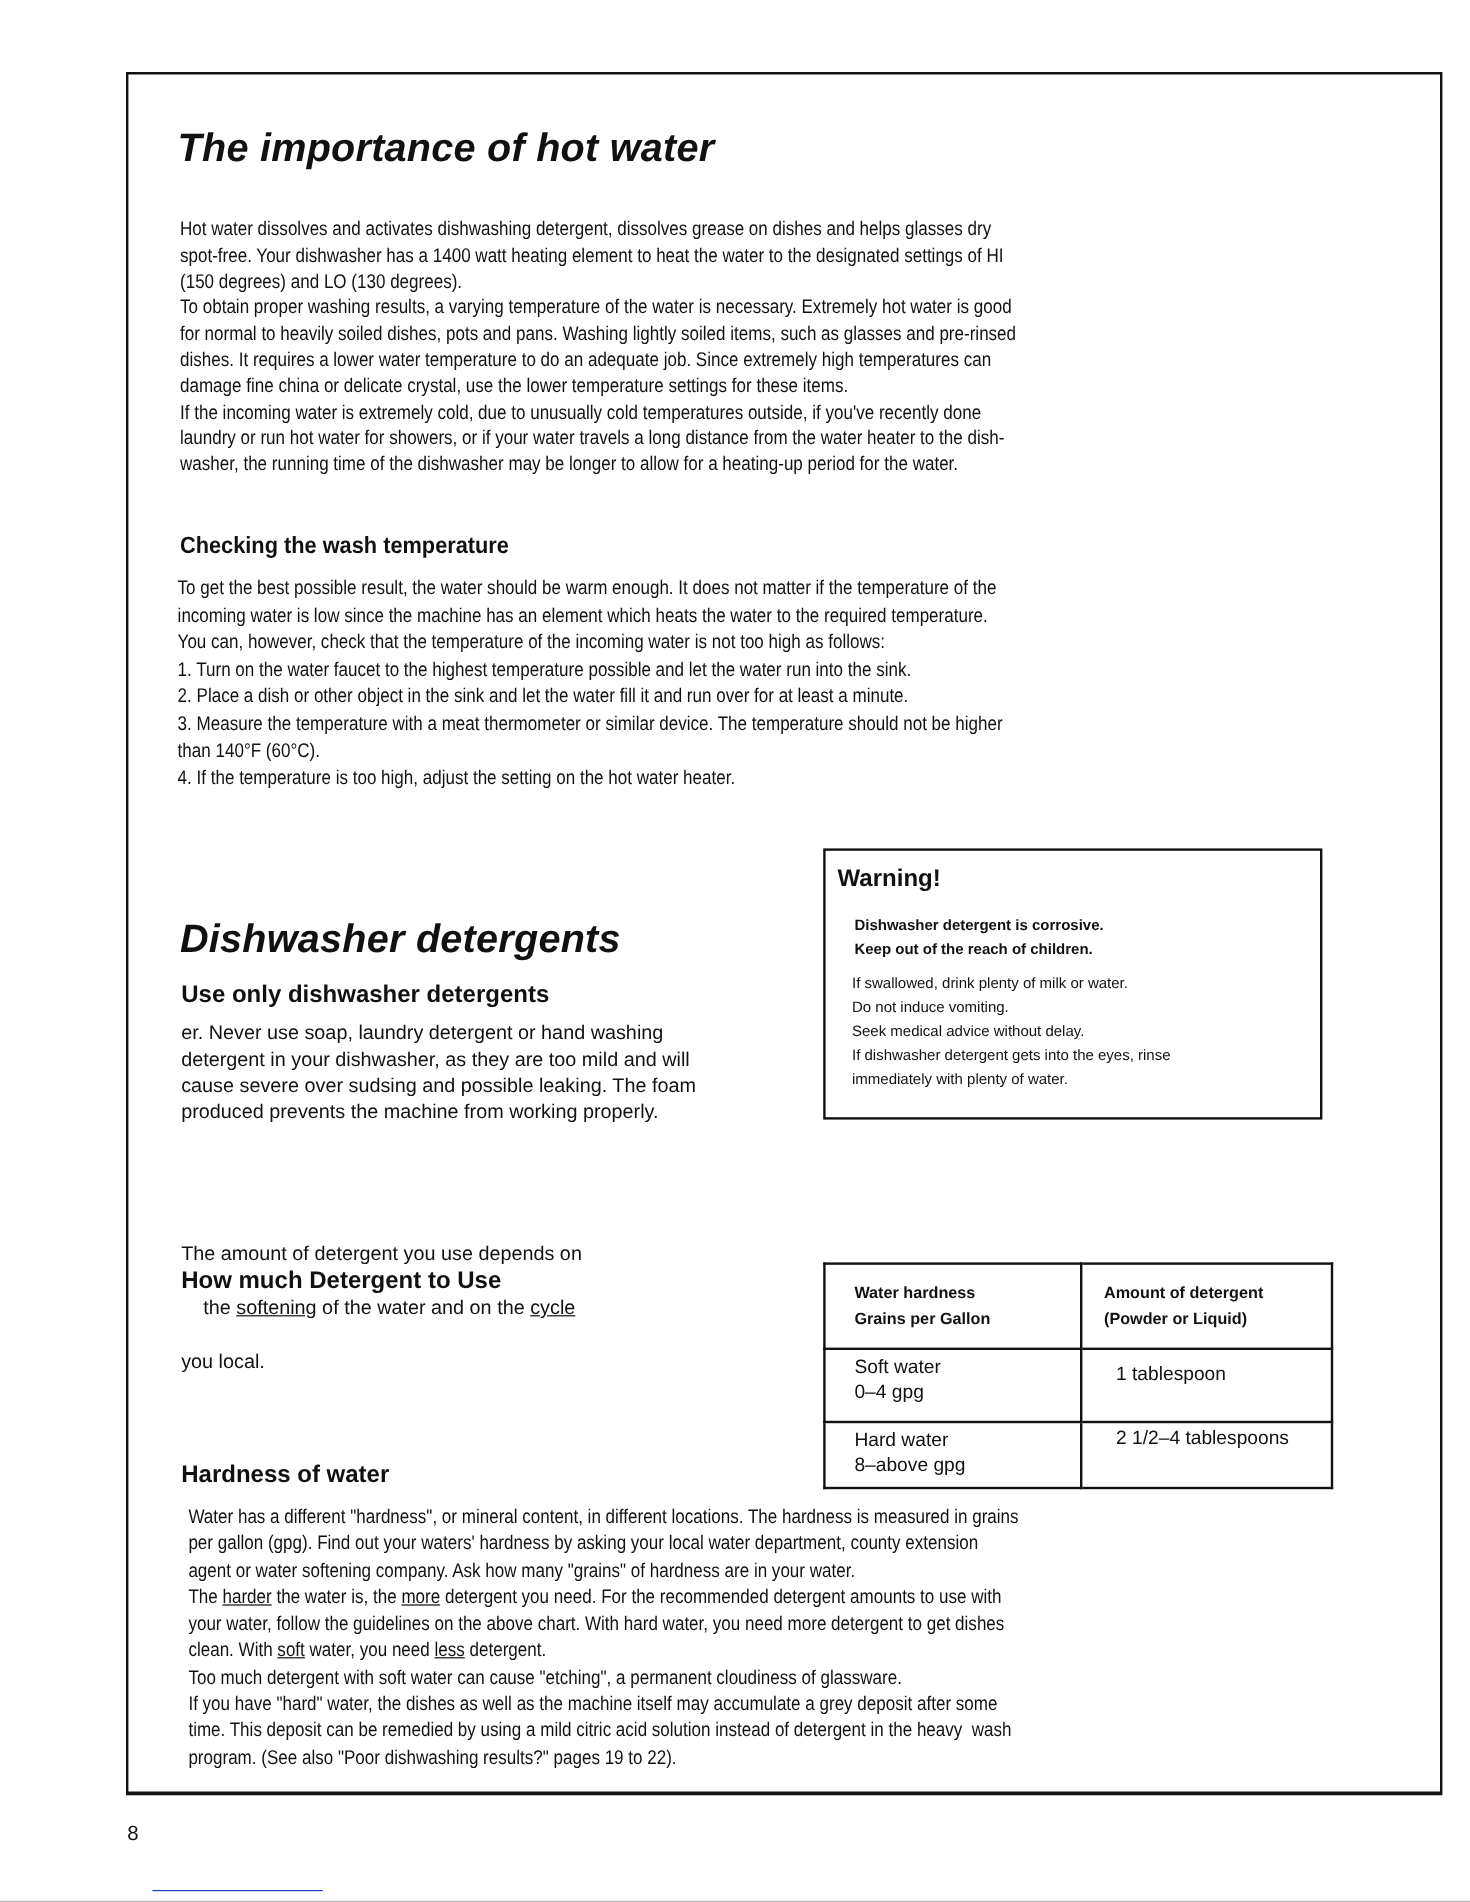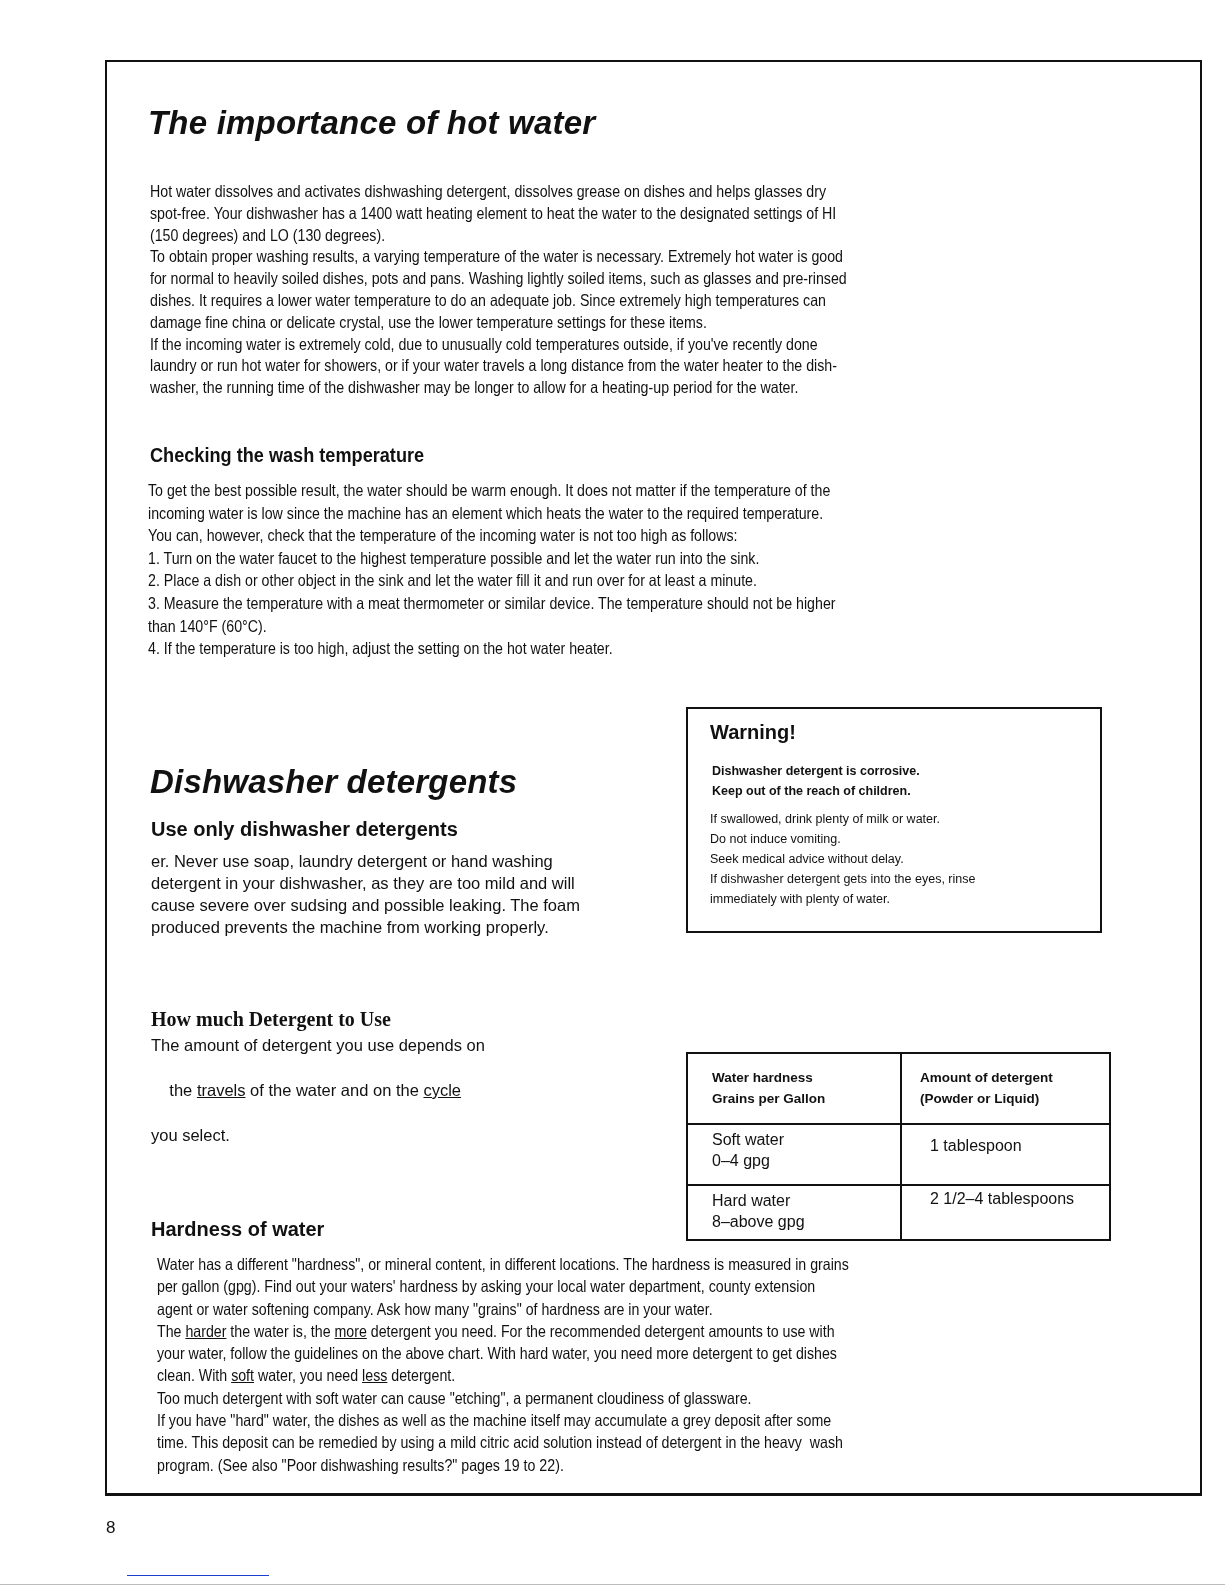--- a/index.html
+++ b/index.html
@@ -22,21 +22,21 @@
     transform-origin: 0 0;
   }
   .h2 { font-weight: bold; font-size: 19.5px; }
   .h2b { font-weight: bold; font-size: 20px; }
   .body17 { font-size: 16.5px; line-height: 21.5px; }
   .ul { text-decoration: underline; }
   .warn-box {
     position: absolute; left: 686px; top: 707px; width: 416px; height: 226px;
     border: 2px solid #111; box-sizing: border-box;
   }
-  .warn-title { position: absolute; left: 22px; top: 12px; font-weight: bold; font-size: 20px; }
+  .warn-title { position: absolute; left: 10px; top: 12px; font-weight: bold; font-size: 20px; }
   .warn-bold { position: absolute; left: 24px; top: 52px; font-weight: bold; font-size: 12.5px; line-height: 20px; }
   .warn-body { position: absolute; left: 22px; top: 100px; font-size: 12.5px; line-height: 20px; font-weight: bold; }
   .warn-body div, .warn-bold div { white-space: nowrap; }
   table.det {
     position: absolute; left: 686px; top: 1052px; width: 425px;
     border-collapse: collapse;
   }
   table.det td, table.det th {
     border: 2px solid #111; vertical-align: top; text-align: left;
     font-size: 16px; line-height: 21px; padding: 4px 8px 0 24px;
@@ -99,27 +99,27 @@
 
 <div class="abs title" style="left:150px; top:763px;">Dishwasher detergents</div>
 <div class="abs h2b" style="left:151px; top:818px;">Use only dishwasher detergents</div>
 <div class="abs body17" style="left:151px; top:850px; line-height:22px;">
   <div style="white-space:nowrap">er. Never use soap, laundry detergent or hand washing</div>
   <div style="white-space:nowrap">detergent in your dishwasher, as they are too mild and will</div>
   <div style="white-space:nowrap">cause severe over sudsing and possible leaking. The foam</div>
   <div style="white-space:nowrap">produced prevents the machine from working properly.</div>
 </div>
 
-<div class="abs h2b" style="left:151px; top:1008px;font-family:Liberation Serif, serif;">How much Detergent to Use</div>
+<div class="abs h2b" style="left:151px; top:1056px;">How much Detergent to Use</div>
 <div class="abs body17" style="left:151px; top:1034px; line-height:22.5px;">
   <div style="white-space:nowrap">The amount of detergent you use depends on</div>
   <div style="white-space:pre">
-    <span>the </span><span class="ul">travels</span><span> of the water and on the </span><span class="ul">cycle</span>
+    <span>the </span><span class="ul">softening</span><span> of the water and on the </span><span class="ul">cycle</span>
   </div>
-  <div style="white-space:nowrap">you select.</div>
+  <div style="white-space:nowrap">you local.</div>
 </div>
 
 <table class="det">
   <tbody>
       <tr>
     <th style="width:180px;">
       <div>Water hardness</div>
       <div>Grains per Gallon</div>
     </th>
     <th class="amt">

